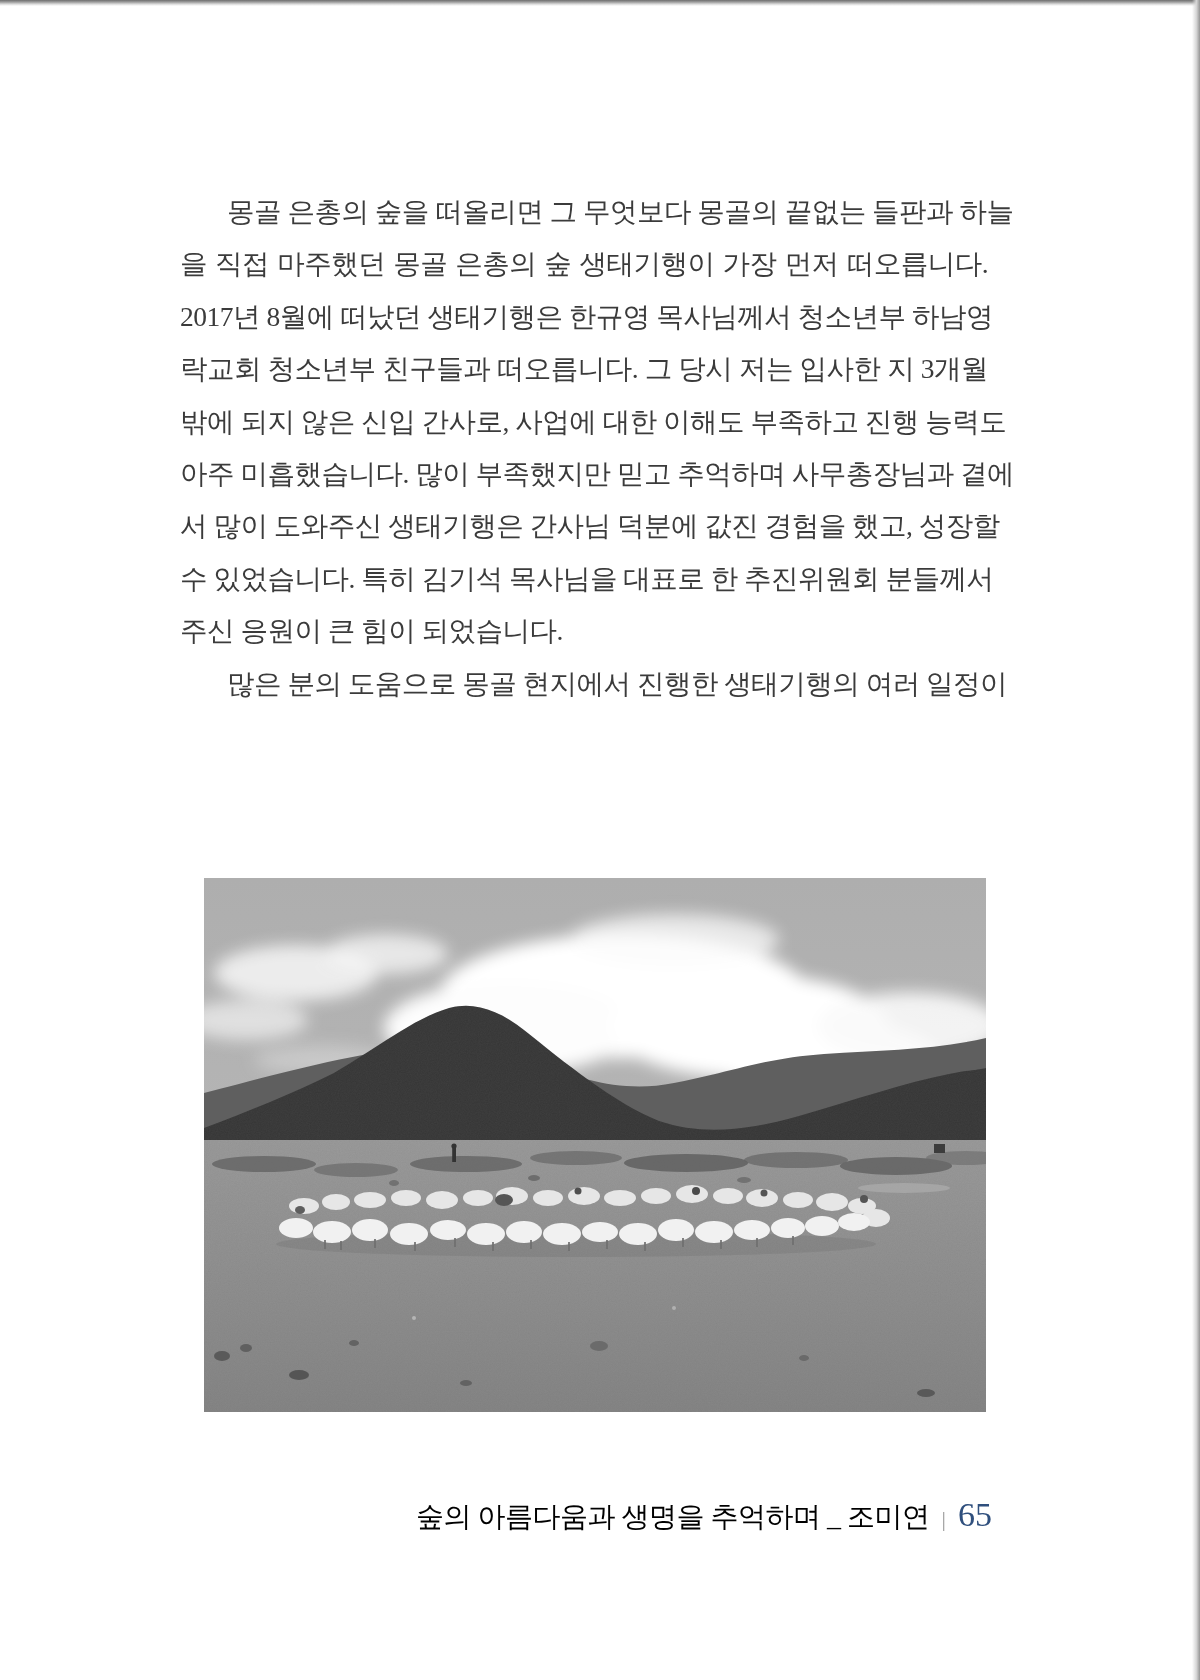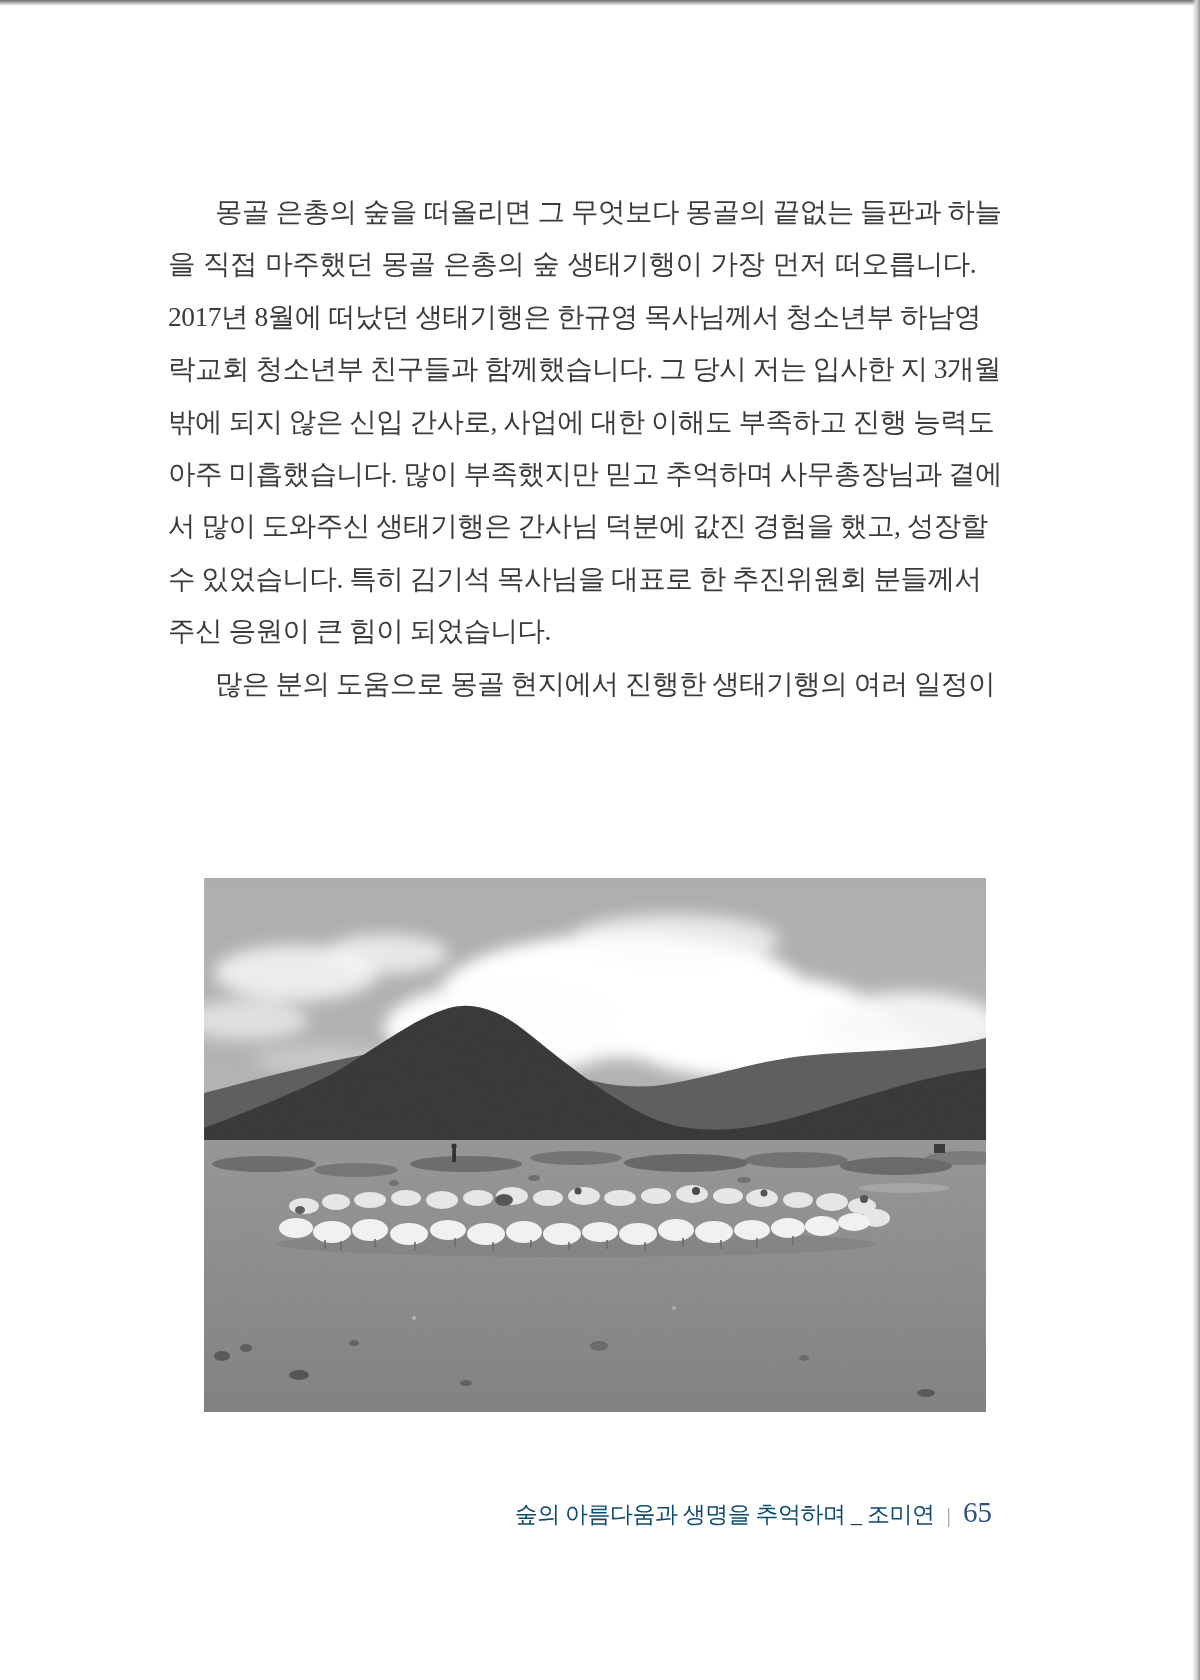--- a/index.html
+++ b/index.html
@@ -9,52 +9,52 @@
   }
   .top-edge{
     position:absolute;top:0;left:0;width:1200px;height:6px;
     background:linear-gradient(to bottom,#6e6e6e 0%,#9f9f9f 35%,#dcdcdc 70%,#ffffff 100%);
   }
   .right-edge{
     position:absolute;top:0;right:0;width:8px;height:1680px;
     background:linear-gradient(to right,rgba(255,255,255,0) 0%,#d6d6d6 55%,#949494 100%);
   }
   .text-block{
-    position:absolute;left:168px;top:186px;width:808px;
+    position:absolute;left:180px;top:186px;width:808px;
     color:#3b3b3b;font-size:27.5px;line-height:52.4px;letter-spacing:-0.5px;
   }
   .bline{
     text-align:justify;text-align-last:justify;-moz-text-align-last:justify;
     height:52.4px;white-space:nowrap;
   }
   .bline.noj{text-align:right;text-align-last:left;-moz-text-align-last:left;}
   .bline.indent{text-indent:47px;}
   .photo{
     position:absolute;left:204px;top:878px;width:782px;height:534px;
   }
   .photo svg{display:block;width:782px;height:534px;}
   .footer{
     position:absolute;top:1496px;right:208px;
     display:flex;align-items:baseline;white-space:nowrap;
   }
-  .footer-caption{font-size:23px;color:#0c4a6e;letter-spacing:-0.5px;text-align:center;}
+  .footer-caption{font-size:28px;color:#000000;letter-spacing:-0.5px;text-align:center;}
   .footer-sep{font-size:22px;color:#9a9a9a;margin:0 12px;}
-  .footer-page{font-size:29px;color:#2f4f7d;letter-spacing:0;}
+  .footer-page{font-size:34px;color:#2f4f7d;letter-spacing:0;}
 </style>
 </head>
 <body>
 
 <div class="top-edge"></div>
 <div class="right-edge"></div>
 
 <div class="text-block">
   <div class="bline indent">몽골 은총의 숲을 떠올리면 그 무엇보다 몽골의 끝없는 들판과 하늘</div>
   <div class="bline">을 직접 마주했던 몽골 은총의 숲 생태기행이 가장 먼저 떠오릅니다.</div>
   <div class="bline">2017년 8월에 떠났던 생태기행은 한규영 목사님께서 청소년부 하남영</div>
-  <div class="bline">락교회 청소년부 친구들과 함께했습니다. 그 당시 저는 입사한 지 3개월</div>
+  <div class="bline">락교회 청소년부 친구들과 떠오릅니다. 그 당시 저는 입사한 지 3개월</div>
   <div class="bline">밖에 되지 않은 신입 간사로, 사업에 대한 이해도 부족하고 진행 능력도</div>
   <div class="bline">아주 미흡했습니다. 많이 부족했지만 믿고 추억하며 사무총장님과 곁에</div>
   <div class="bline">서 많이 도와주신 생태기행은 간사님 덕분에 값진 경험을 했고, 성장할</div>
   <div class="bline">수 있었습니다. 특히 김기석 목사님을 대표로 한 추진위원회 분들께서</div>
   <div class="bline noj">주신 응원이 큰 힘이 되었습니다.</div>
   <div class="bline indent">많은 분의 도움으로 몽골 현지에서 진행한 생태기행의 여러 일정이</div>
 </div>
 
 <div class="photo" role="img" aria-label="몽골 초원에서 풀을 뜯는 양 떼, 뒤로 숲이 우거진 산과 구름 낀 하늘 (흑백 사진)">
   <svg viewBox="0 0 782 534" xmlns="http://www.w3.org/2000/svg">

